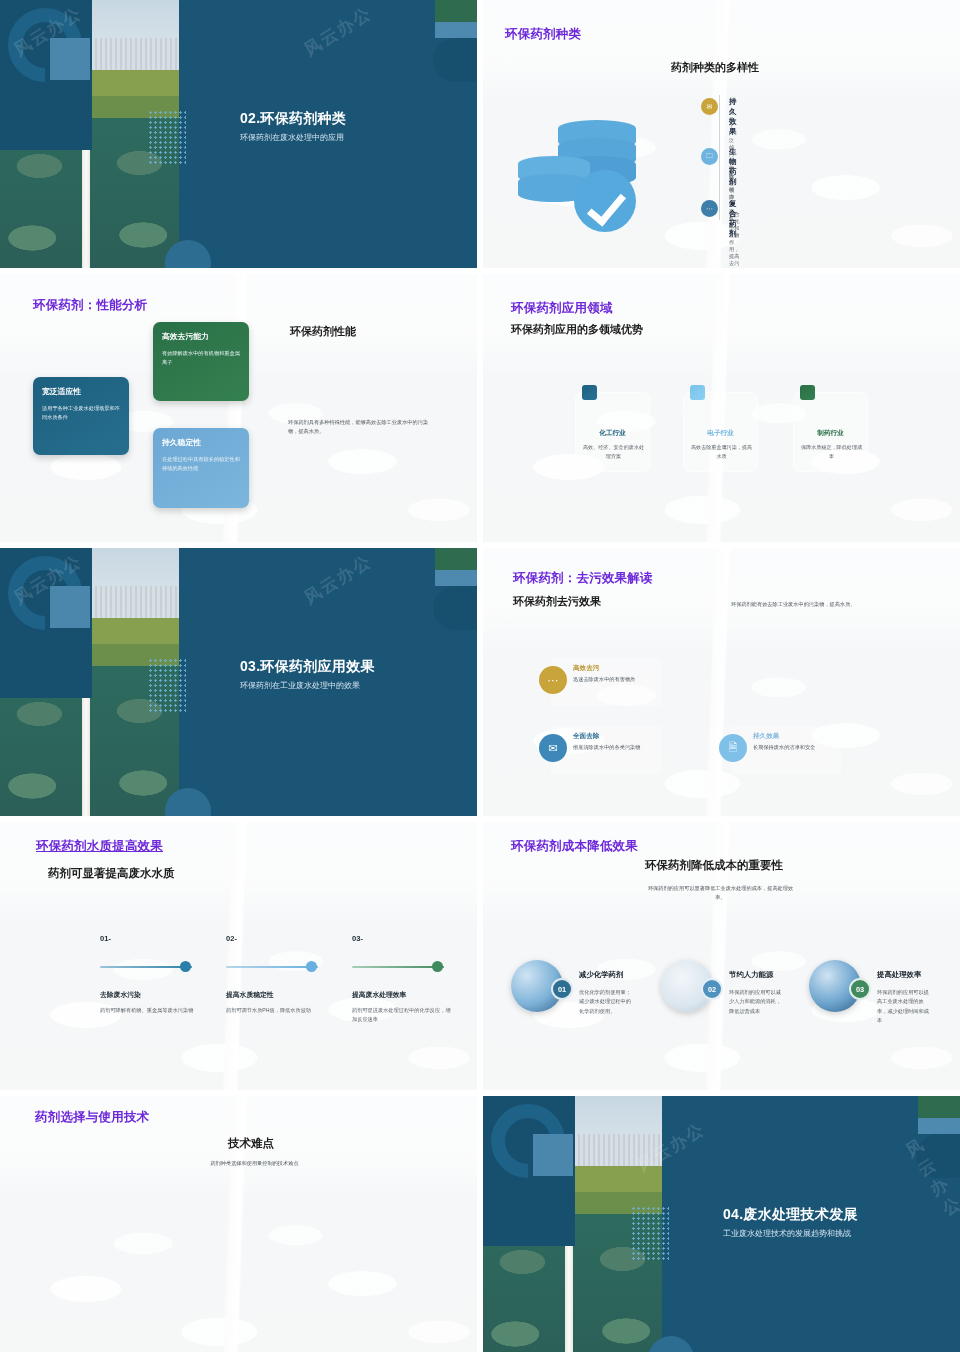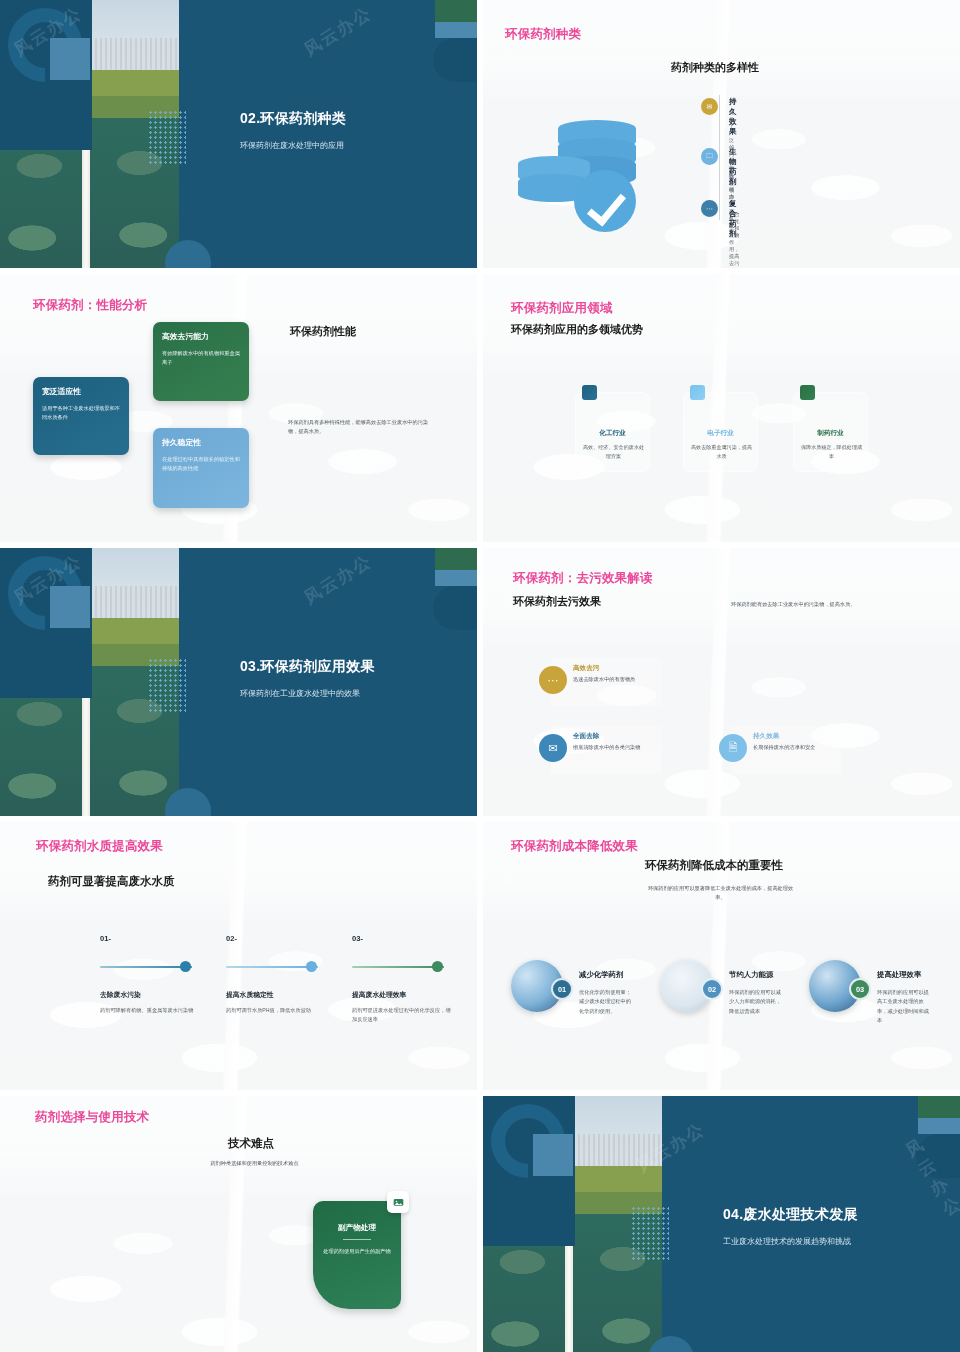--- a/index.html
+++ b/index.html
@@ -72,26 +72,26 @@
     border:14px solid #1f6288;border-right-color:transparent;transform:rotate(45deg);}
   .sec-sq{position:absolute;left:50px;top:38px;width:40px;height:42px;background:#4b86ad;}
   .sec-green{position:absolute;right:0;top:0;width:42px;height:22px;background:#2f6b4e;}
   .sec-bluebar{position:absolute;right:0;top:22px;width:42px;height:16px;background:#4e8ab0;}
   .sec-halfcirc{position:absolute;right:0;top:38px;width:44px;height:44px;border-radius:50% 0 0 50%;background:#17506f;}
   .sec-botcirc{position:absolute;left:165px;bottom:-18px;width:46px;height:46px;border-radius:50%;background:#2d6d92;}
   .sec-dots{position:absolute;left:148px;top:110px;width:38px;height:56px;
     background-image:radial-gradient(#6fb3d6 38%, transparent 40%);
     background-size:5px 5px;opacity:.85;}
   .sec-title{position:absolute;left:240px;top:110px;color:#fff;font-size:14px;font-weight:bold;letter-spacing:.3px;}
-  .sec-sub{position:absolute;left:240px;top:132px;color:#d6e4ee;font-size:8px;margin-top:8px;}
+  .sec-sub{position:absolute;left:240px;top:132px;color:#d6e4ee;font-size:8px;}
   .wm{position:absolute;color:rgba(255,255,255,.13);font-size:17px;font-weight:bold;
     transform:rotate(-32deg);letter-spacing:2px;pointer-events:none;}
 
   
-  .s-title{position:absolute;font-weight:bold;color:#ec4899;font-size:12.5px;letter-spacing:.2px;}
+  .s-title{position:absolute;font-weight:bold;color:#6d28d9;font-size:12.5px;letter-spacing:.2px;}
   .s-head{position:absolute;font-weight:bold;color:#1c1c1c;font-size:11px;}
   .s-desc{position:absolute;color:#4a5459;font-size:5.2px;line-height:1.7;}
 
   
   .coin-group{position:absolute;left:35px;top:120px;width:130px;height:110px;}
   .coin{position:absolute;border-radius:50%/28%;background:#5cabdd;}
   .c1{left:40px;top:0;width:78px;height:30px;}
   .c2{left:40px;top:18px;width:78px;height:30px;background:#57a6da;}
   .c3{left:40px;top:36px;width:78px;height:30px;background:#4f9fd5;}
   .c4{left:0px;top:36px;width:72px;height:28px;background:#62b0e0;}
@@ -297,22 +297,22 @@
     <div class="eff" style="left:248px;top:178px;">
       <div class="eff-ic" style="background:#7fc0e8;">🗎</div>
       <div class="eff-t" style="color:#7fb7dd;">持久效果</div>
       <div class="eff-d">长期保持废水的洁净和安全</div>
     </div>
   </div>
 
   <div class="slide">
     <div class="bg-plant"></div>
     <div class="bg-white-wash"></div>
-    <div class="s-title" style="left:36px;top:16px;">环保药剂水质提高效果</div>
-    <div class="s-head" style="left:48px;top:52px;font-size:11.5px;">药剂可显著提高废水水质</div>
+    <div class="s-title" style="left:36px;top:16px;text-decoration:underline;">环保药剂水质提高效果</div>
+    <div class="s-head" style="left:48px;top:44px;font-size:11.5px;">药剂可显著提高废水水质</div>
 
     <div class="tl-num" style="left:100px;top:112px;">01-</div>
     <div class="tl-line" style="left:100px;top:144px;width:92px;background:linear-gradient(90deg,#9cc4d8,#2b7fa8);"></div>
     <div class="tl-dot" style="left:180px;top:139px;background:#2b7fa8;"></div>
     <div class="tl-t" style="left:100px;top:168px;">去除废水污染</div>
     <div class="tl-d" style="left:100px;top:184px;">药剂可降解有机物、重金属等废水污染物</div>
 
     <div class="tl-num" style="left:226px;top:112px;">02-</div>
     <div class="tl-line" style="left:226px;top:144px;width:92px;background:linear-gradient(90deg,#b7d6e9,#68b0e0);"></div>
     <div class="tl-dot" style="left:306px;top:139px;background:#68b0e0;"></div>
@@ -354,32 +354,20 @@
 
   <div class="slide">
     <div class="bg-plant"></div>
     <div class="bg-white-wash"></div>
     <div class="s-title" style="left:35px;top:13px;">药剂选择与使用技术</div>
     <div class="s-head" style="left:228px;top:40px;font-size:11.5px;">技术难点</div>
     <div class="s-desc" style="left:202px;top:63px;width:105px;text-align:center;">药剂种类选择和使用量控制的技术难点</div>
 
 
 
-    <div class="tech" style="left:313px;top:105px;background:linear-gradient(160deg,#1f6b45,#2f8157);">
-      <div class="tech-ic">
-        <svg width="11" height="11" viewBox="0 0 16 16">
-            <rect x="1" y="3" width="14" height="10" rx="2" fill="#2f8157"></rect>
-            <circle cx="5" cy="6.5" r="1.2" fill="#fff"></circle>
-            <path d="M2 12l4-4 3 3 2-2 3 3z" fill="#fff"></path>
-          </svg>
-      </div>
-      <div class="tech-t">副产物处理</div>
-      <div class="tech-sep"></div>
-      <div class="tech-d">处理药剂使用后产生的副产物</div>
-    </div>
   </div>
 
   <div class="slide sec">
     <div class="sec-photo">
       <div class="sky"></div>
         <div class="city"></div>
         <div class="stack"></div>
       <div class="tanks"></div>
         <div class="road"></div>
     </div>

